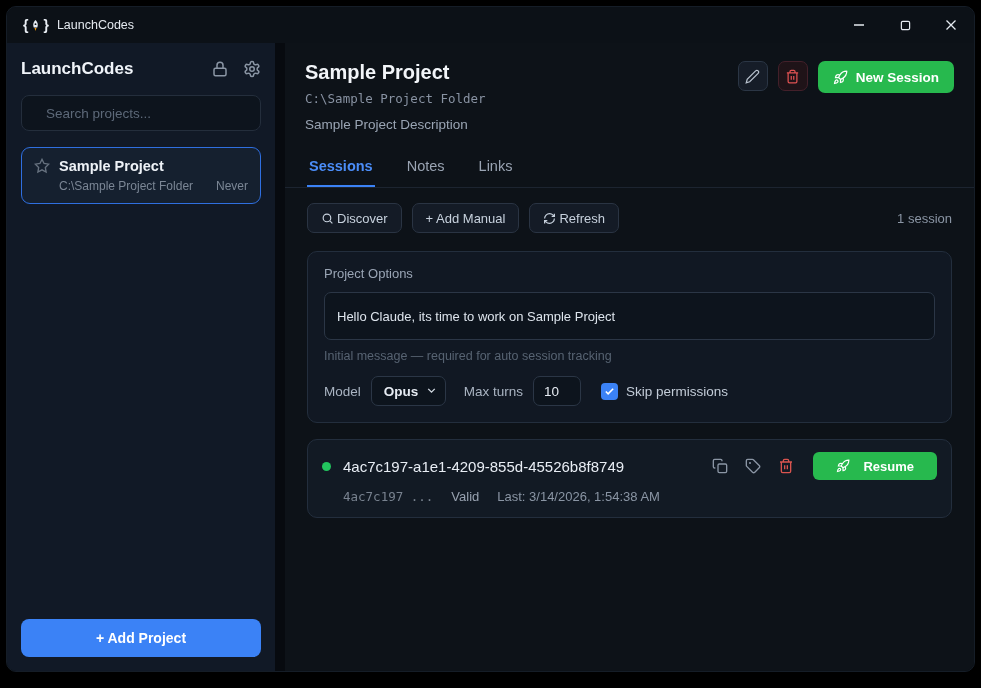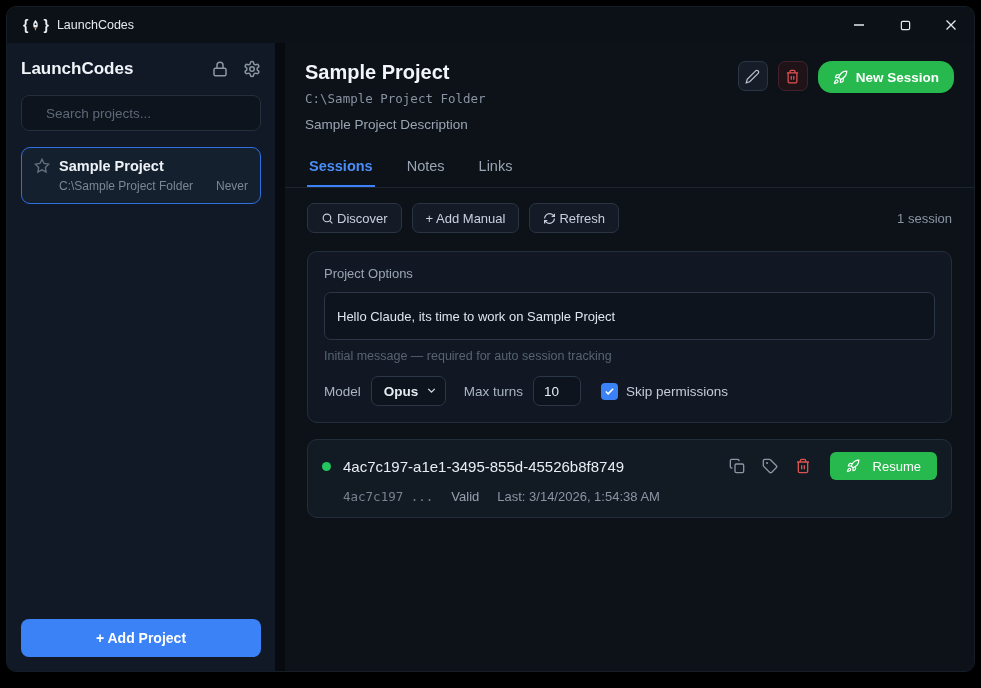--- a/index.html
+++ b/index.html
@@ -51,21 +51,21 @@
   .main-header { display:flex; padding:18px 20px 12px; }
   .mh-left { min-width:0; }
   .mh-title { color:#f2f5f9; font-size:20px; font-weight:bold; }
   .mh-path { margin-top:7px; color:#8892a2; font-size:12.5px; }
   .mh-desc { margin-top:11px; color:#9aa5b4; font-size:13.5px; }
   .mh-actions { margin-left:auto; display:flex; gap:10px; align-items:flex-start; }
   .icon-btn { width:30px; height:30px; border-radius:7px; background:#161d28;
     border:1px solid #2b3645; color:#b7c1cd; display:flex; align-items:center;
     justify-content:center; cursor:pointer; }
   .icon-btn.danger { background:#1f1318; border-color:#43202a; color:#e05252; }
-  .btn-green { height:32px; background:#27b94e; border:none; border-radius:14px;
+  .btn-green { height:32px; background:#27b94e; border:none; border-radius:7px;
     color:#fff; font-weight:bold; font-size:13.5px; padding:0 15px; display:flex;
     align-items:center; gap:8px; cursor:pointer; font-family:"Liberation Sans", sans-serif; }
 
   
   .tabs { display:flex; gap:30px; padding:4px 22px 0; border-bottom:1px solid #1c2430; }
   .tab { background:none; border:none; padding:10px 2px 11px; font-size:14.5px;
     color:#9aa4b3; cursor:pointer; border-bottom:2.5px solid transparent;
     font-family:"Liberation Sans", sans-serif; }
   .tab.active { color:#4b8df8; font-weight:bold; border-bottom-color:#3b82f6; }
 
@@ -101,21 +101,21 @@
 
   
   .session-card { margin:16px 22px 0; background:#121a24; border:1px solid #232e3d;
     border-radius:10px; padding:12px 14px 13px; }
   .sess-row1 { display:flex; align-items:center; gap:12px; }
   .dot { width:9px; height:9px; border-radius:50%; background:#22c55e; flex:0 0 9px; }
   .sess-id { color:#e8edf4; font-size:15px; }
   .sess-icons { margin-left:auto; display:flex; align-items:center; gap:17px; }
   .sess-icons .icon-plain.danger { color:#d9544f; }
   .btn-resume { height:28px; background:#27b94e; border:none; border-radius:6px;
-    color:#fff; font-weight:normal; font-size:13px; padding:0 16px; display:flex;
+    color:#fff; font-weight:bold; font-size:13px; padding:0 23px; display:flex;
     align-items:center; gap:13px; cursor:pointer; margin-left:2px;
     font-family:"Liberation Sans", sans-serif; }
   .sess-row2 { display:flex; align-items:center; margin-top:9px; padding-left:21px; gap:18px; }
   .sess-short { color:#78828f; font-size:12.5px; }
   .sess-valid { color:#98a2b0; font-size:13px; }
   .sess-last { color:#8a95a4; font-size:13px; }
 
   svg { display:block; }
 </style>
 </head>
@@ -274,21 +274,21 @@
               </svg>
             </span>
             <span class="chk-label">Skip permissions</span>
           </span>
         </div>
       </div>
 
       <div class="session-card">
         <div class="sess-row1">
           <span class="dot"></span>
-          <span class="sess-id">4ac7c197-a1e1-3495-855d-45526b8f8749</span>
+          <span class="sess-id">4ac7c197-a1e1-4209-855d-45526b8f8749</span>
           <span class="sess-icons">
             <button class="icon-plain">
               <svg width="16" height="16" viewBox="0 0 24 24" fill="none" stroke="currentColor" stroke-width="2">
                 <rect x="9" y="9" width="13" height="13" rx="2"></rect>
                 <path d="M5 15H4a2 2 0 0 1-2-2V4a2 2 0 0 1 2-2h9a2 2 0 0 1 2 2v1"></path>
               </svg>
             </button>
             <button class="icon-plain">
               <svg width="16" height="16" viewBox="0 0 24 24" fill="none" stroke="currentColor" stroke-width="2">
                 <path d="M12.586 2.586A2 2 0 0 0 11.172 2H4a2 2 0 0 0-2 2v7.172a2 2 0 0 0 .586 1.414l8.704 8.704a2.426 2.426 0 0 0 3.42 0l6.58-6.58a2.426 2.426 0 0 0 0-3.42z"></path>

